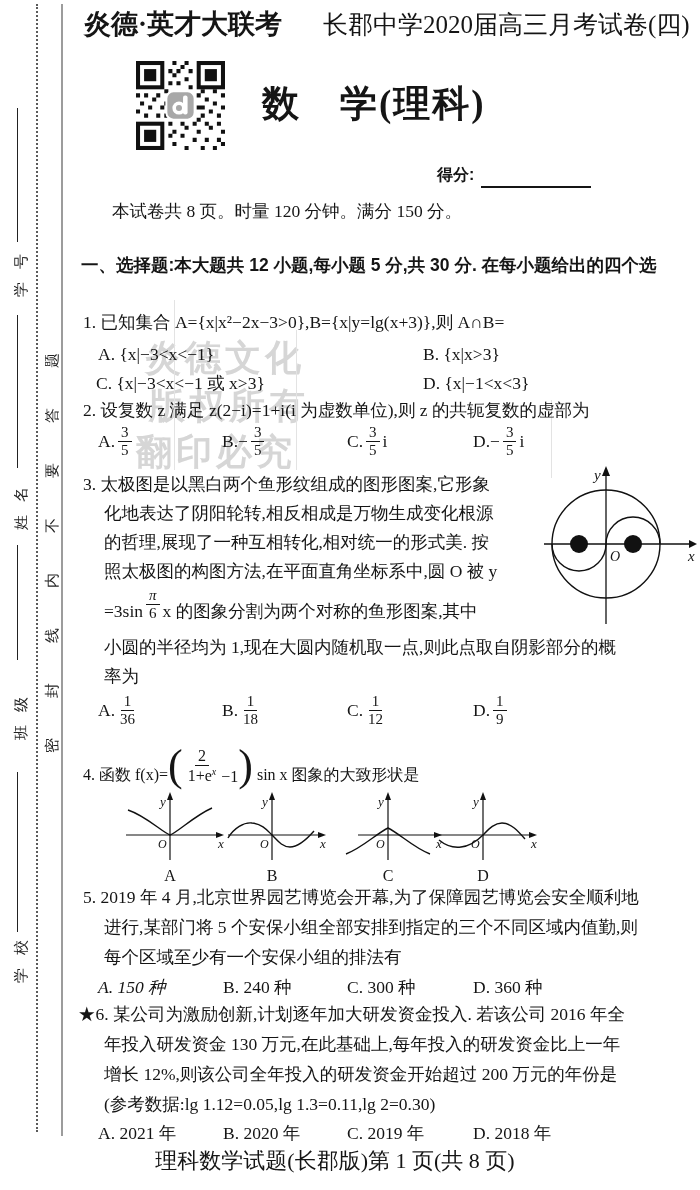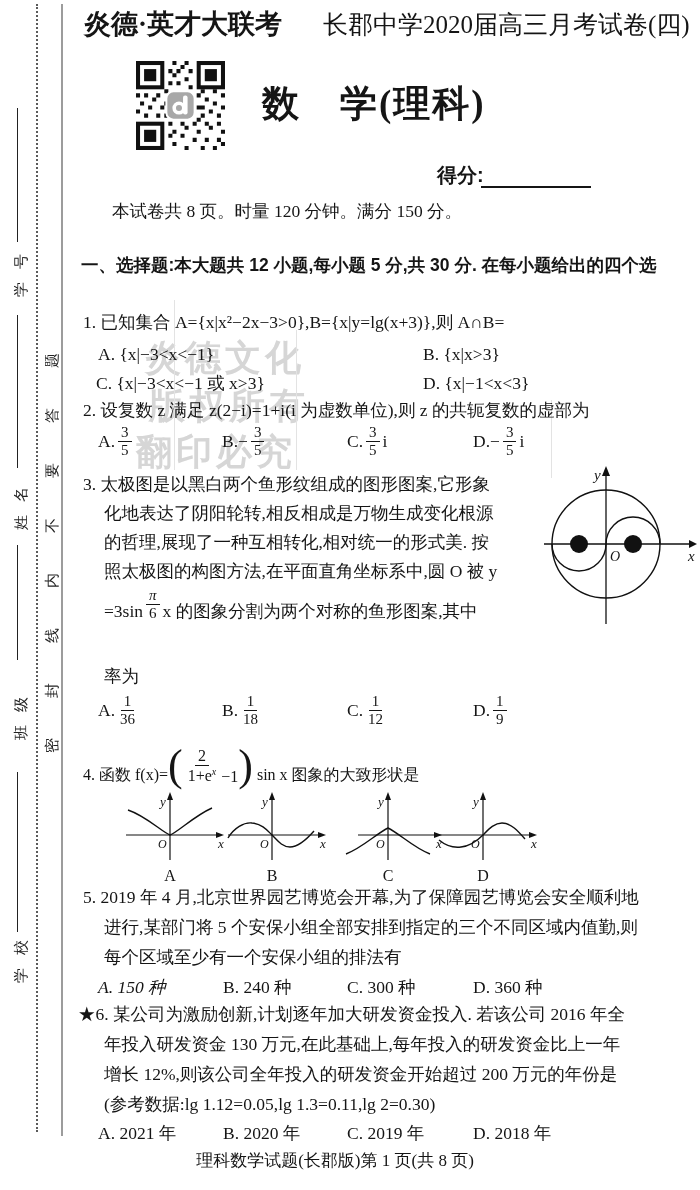--- a/index.html
+++ b/index.html
@@ -78,21 +78,21 @@
     <g>
       <rect x="30" y="30" width="28" height="28" rx="7" fill="#a8a8a8" stroke="#fff" stroke-width="2"></rect>
       <circle cx="42.5" cy="46.5" r="6.5" fill="#fff"></circle>
       <rect x="46.5" y="34" width="4.5" height="19" rx="2" fill="#fff"></rect>
       <circle cx="42.5" cy="46.5" r="3" fill="#a8a8a8"></circle>
     </g>
   </svg>
 
   <div class="t" style="left:262px;top:82px;font-size:37px;font-weight:700;letter-spacing:2px;line-height:44px;">数　学(理科)</div>
 
-  <div class="t hei" style="left:437px;top:164px;font-size:20px;">得分:</div>
+  <div class="t hei" style="left:437px;top:164px;font-size:16px;">得分:</div>
   <div style="position:absolute;left:481px;top:186px;width:110px;height:1.5px;background:#151515;"></div>
 
   <div class="t" style="left:112px;top:200px;">本试卷共 8 页。时量 120 分钟。满分 150 分。</div>
 
   <div class="t hei" style="left:81px;top:254px;">一、选择题:本大题共 12 小题,每小题 5 分,共 30 分. 在每小题给出的四个选</div>
 
   <div class="t" style="left:83px;top:311px;">1. 已知集合 A={x|x²−2x−3&gt;0},B={x|y=lg(x+3)},则 A∩B=</div>
   <div class="t" style="left:98px;top:343px;">A. {x|−3&lt;x&lt;−1}</div>
   <div class="t" style="left:423px;top:343px;">B. {x|x&gt;3}</div>
   <div class="t" style="left:96px;top:372px;">C. {x|−3&lt;x&lt;−1 或 x&gt;3}</div>
@@ -142,20 +142,21 @@
   <div class="t" style="left:104px;top:502px;">化地表达了阴阳轮转,相反相成是万物生成变化根源</div>
   <div class="t" style="left:104px;top:560px;">照太极图的构图方法,在平面直角坐标系中,圆 O 被 y</div>
   <div class="formula" style="left:104px;top:584px;height:38px;">
     <span class="t" style="position:static;">=3sin</span>
     <span class="frac">
         <span class="fn it">π</span>
         <span class="fd">6</span>
       </span>
     <span class="t" style="position:static;">x 的图象分割为两个对称的鱼形图案,其中</span>
   </div>
+  <div class="t" style="left:104px;top:636px;">小圆的半径均为 1,现在大圆内随机取一点,则此点取自阴影部分的概</div>
   <div class="t" style="left:104px;top:665px;">率为</div>
 
   <svg width="158" height="170" viewBox="0 0 158 170" style="position:absolute;left:540px;top:462px;">
     <line x1="4" y1="82" x2="150" y2="82" stroke="#111" stroke-width="1.3"></line>
     <polygon points="149,78 157,82 149,86" fill="#111"></polygon>
     <line x1="66" y1="12" x2="66" y2="162" stroke="#111" stroke-width="1.3"></line>
     <polygon points="62,14 66,4 70,14" fill="#111"></polygon>
     <circle cx="66" cy="82" r="54" fill="none" stroke="#111" stroke-width="1.4"></circle>
     <path d="M12 82 A27 27 0 0 0 66 82 A27 27 0 0 1 120 82" fill="none" stroke="#111" stroke-width="1.4"></path>
     <circle cx="39" cy="82" r="9" fill="#111"></circle>
@@ -263,15 +264,15 @@
     <span>★</span><span>6. 某公司为激励创新,计划逐年加大研发资金投入. 若该公司 2016 年全</span>
   </div>
   <div class="t" style="left:104px;top:1033px;">年投入研发资金 130 万元,在此基础上,每年投入的研发资金比上一年</div>
   <div class="t" style="left:104px;top:1063px;">增长 12%,则该公司全年投入的研发资金开始超过 200 万元的年份是</div>
   <div class="t" style="left:104px;top:1093px;">(参考数据:lg 1.12=0.05,lg 1.3=0.11,lg 2=0.30)</div>
   <div class="t" style="left:98px;top:1122px;">A. 2021 年</div>
   <div class="t" style="left:223px;top:1122px;">B. 2020 年</div>
   <div class="t" style="left:347px;top:1122px;">C. 2019 年</div>
   <div class="t" style="left:473px;top:1122px;">D. 2018 年</div>
 
-  <div class="t" style="left:20px;top:1150px;width:630px;text-align:center;font-size:17px;">理科数学试题(长郡版)第 1 页(共 8 页)</div>
+  <div class="t" style="left:20px;top:1150px;width:630px;text-align:center;font-size:22px;">理科数学试题(长郡版)第 1 页(共 8 页)</div>
 
 </div>
 
 </body></html>

